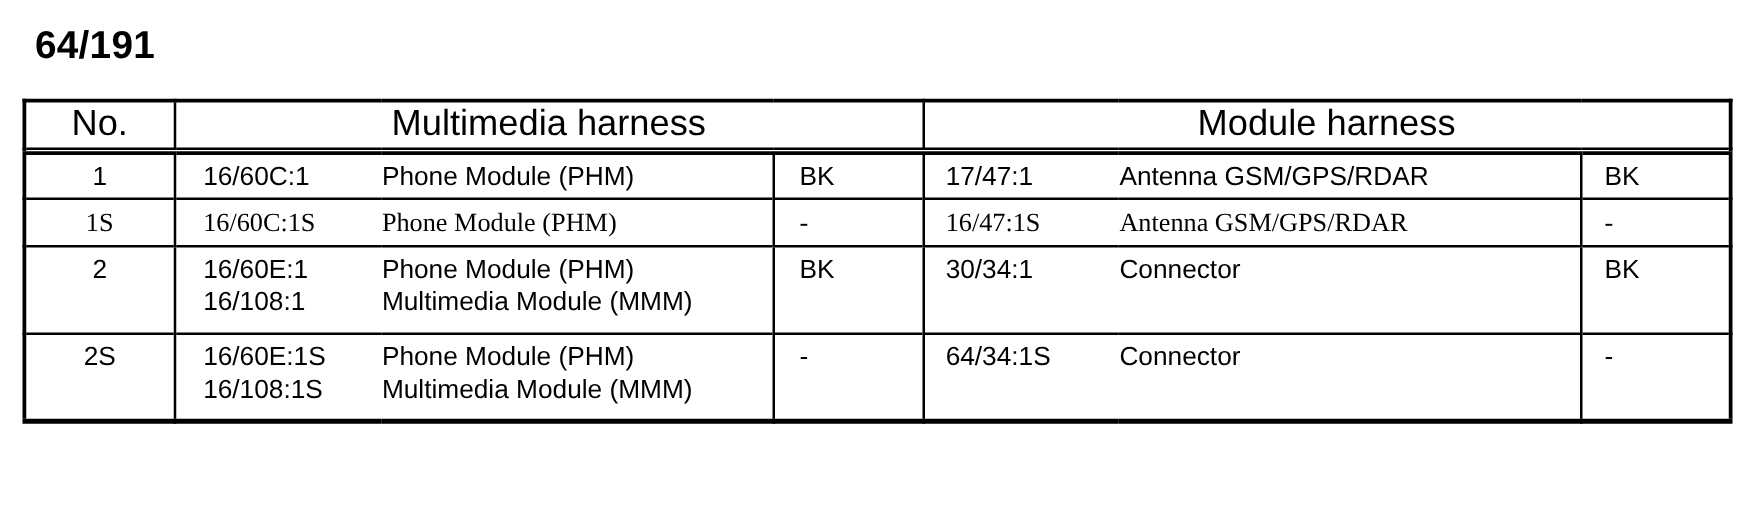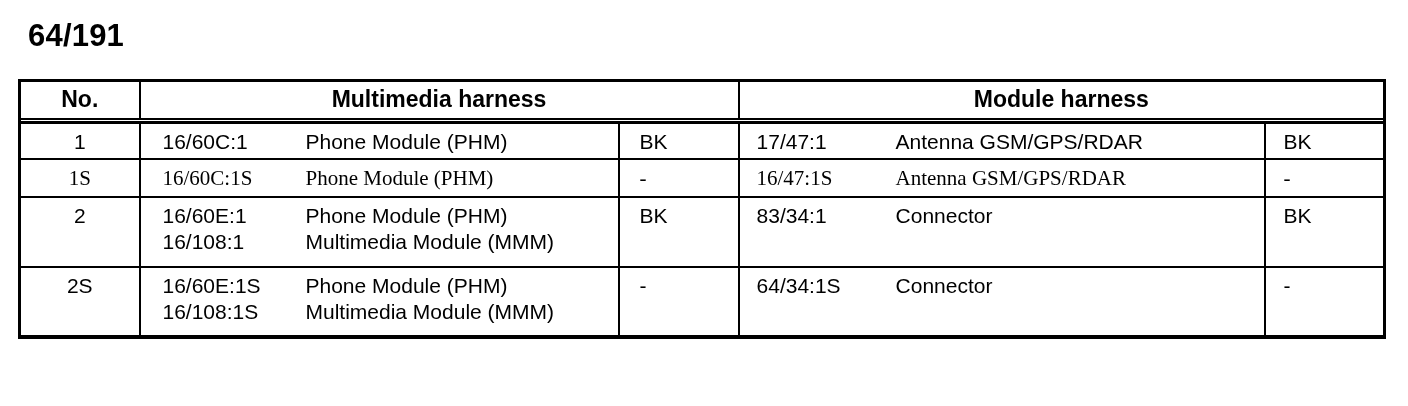--- a/index.html
+++ b/index.html
@@ -38,22 +38,22 @@
   }
   col.c-no     { width: 120px; }
   col.c-did    { width: 165px; }
   col.c-ddesc  { width: 314px; }
   col.c-dcol   { width: 120px; }
   col.c-fid    { width: 156px; }
   col.c-fdesc  { width: 370px; }
   col.c-fcol   { width: 120px; }
 
   th {
-    font-size: 23px;
-    font-weight: bold;
+    font-size: 29px;
+    font-weight: normal;
     height: 38px;
     text-align: center;
     vertical-align: middle;
     border-bottom: 2px solid #000000;
     background: #ffffff;
   }
   th.h-no   { border-right: 2px solid #000000; }
   th.h-dash { border-right: 2px solid #000000; }
 
   tr.spacer-row td { height: 4px; padding: 0; border: none; }
@@ -134,21 +134,21 @@
         <td class="c-fdesc">Antenna GSM/GPS/RDAR</td>
         <td class="c-fcol">-</td>
       </tr>
       <tr class="row-h2">
         <td class="c-no">2</td>
         <td class="c-did">16/60E:1
 16/108:1</td>
         <td class="c-ddesc">Phone Module (PHM)
 Multimedia Module (MMM)</td>
         <td class="c-dcol">BK</td>
-        <td class="c-fid">83/34:1</td>
+        <td class="c-fid">30/34:1</td>
         <td class="c-fdesc">Connector</td>
         <td class="c-fcol">BK</td>
       </tr>
       <tr class="row-h2s">
         <td class="c-no">2S</td>
         <td class="c-did">16/60E:1S
 16/108:1S</td>
         <td class="c-ddesc">Phone Module (PHM)
 Multimedia Module (MMM)</td>
         <td class="c-dcol">-</td>

